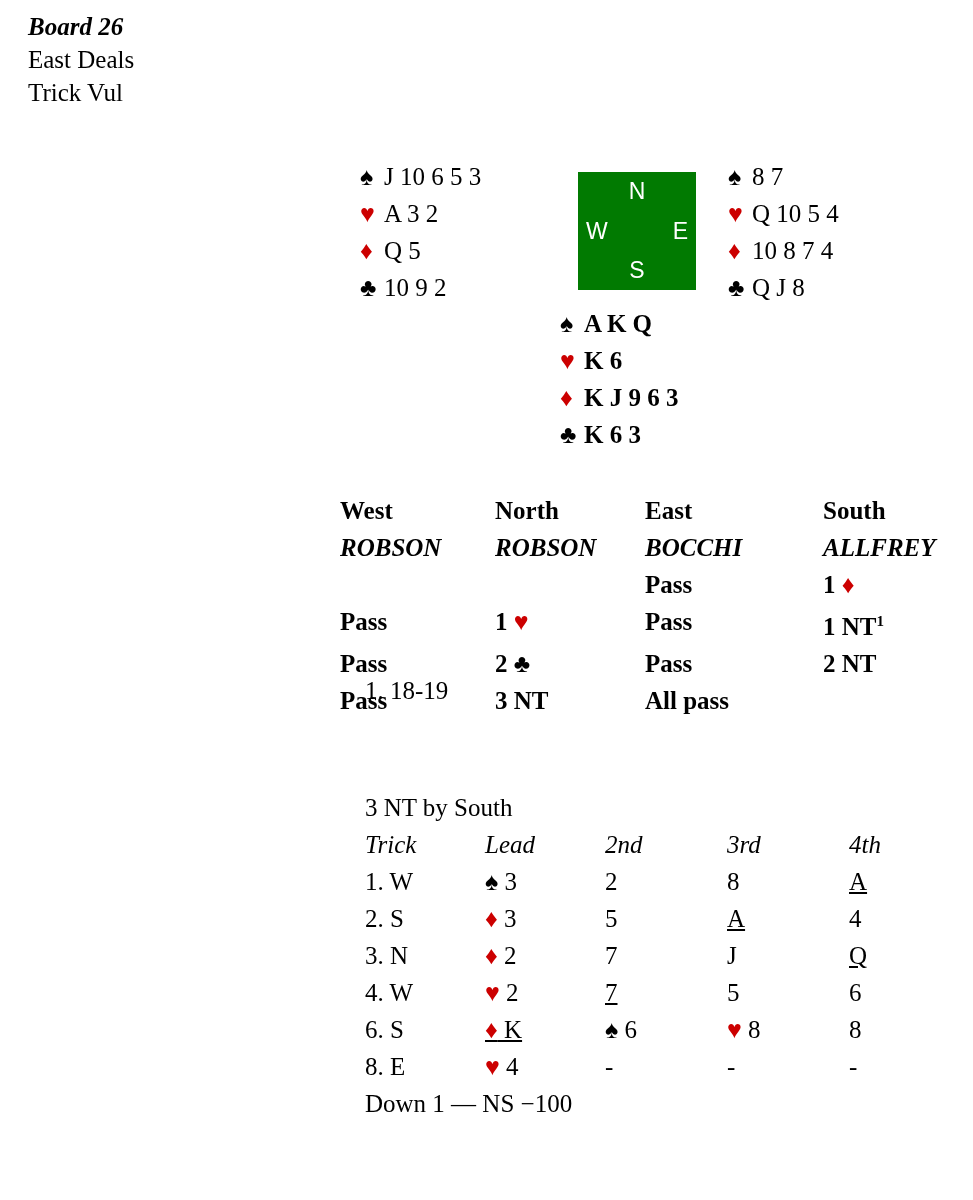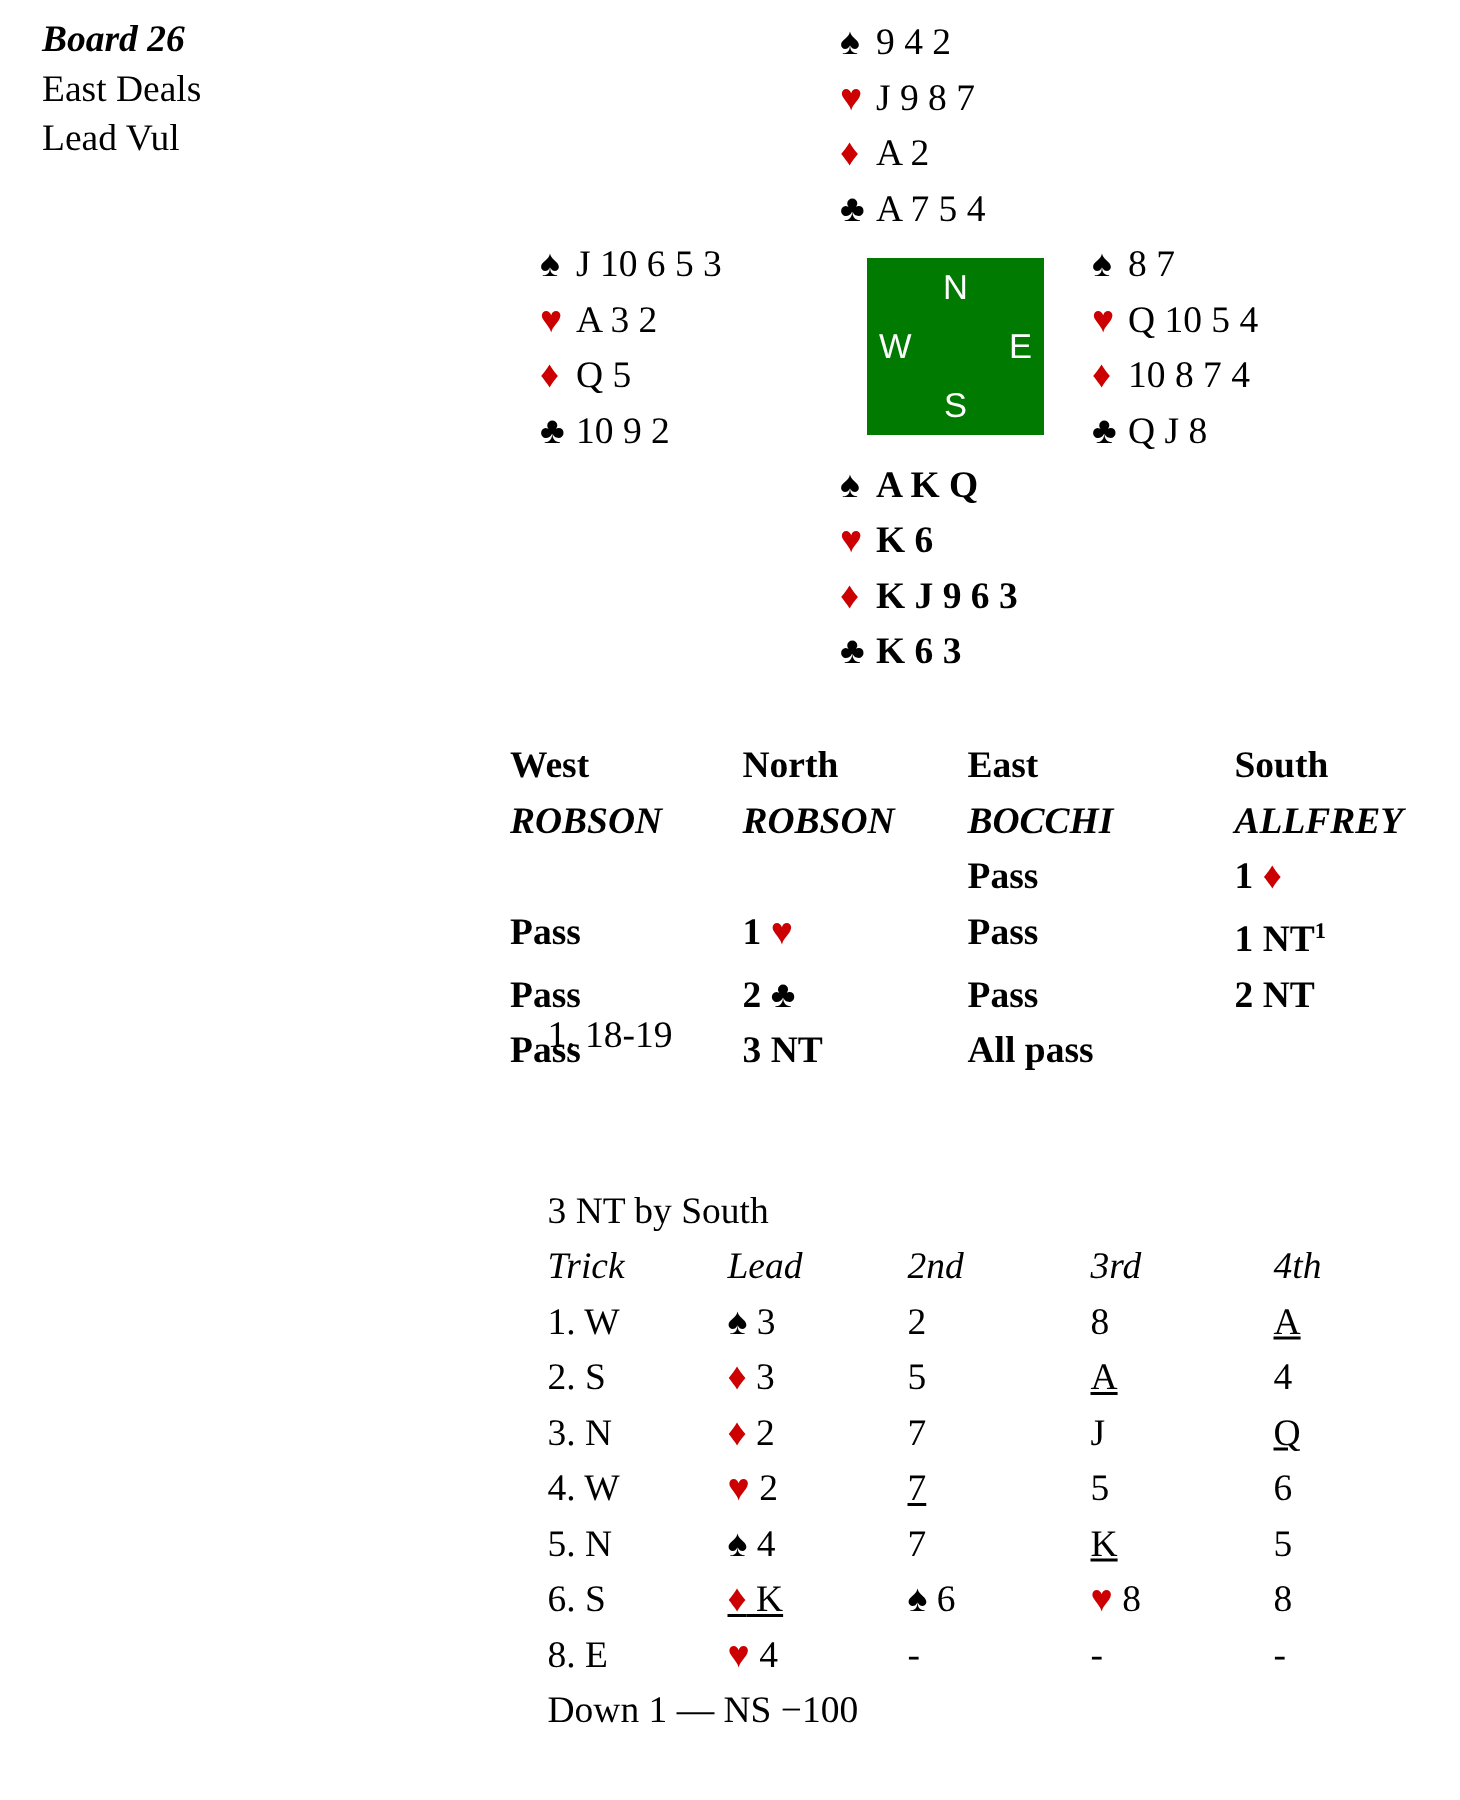--- a/index.html
+++ b/index.html
@@ -119,31 +119,25 @@
   #play .c-4th   { width: 100px; }
   .won { text-decoration: underline; }
   #result-line { margin-top: 0; white-space: nowrap; }
 </style>
 </head>
 <body>
 
 <div id="board-header">
   <div class="board-no">Board 26</div>
   <div>East Deals</div>
-  <div>Lead Vul</div>
+  <div>Trick Vul</div>
 </div>
 
 <div id="hand-diagram">
 
-  <div class="hand" id="hand-north">
-    <span class="row"><span class="sym suit-s">♠</span><span>9 4 2</span></span>
-    <span class="row"><span class="sym suit-h">♥</span><span>J 9 8 7</span></span>
-    <span class="row"><span class="sym suit-d">♦</span><span>A 2</span></span>
-    <span class="row"><span class="sym suit-c">♣</span><span>A 7 5 4</span></span>
-  </div>
 
   <div class="hand" id="hand-west">
     <span class="row"><span class="sym suit-s">♠</span><span>J 10 6 5 3</span></span>
     <span class="row"><span class="sym suit-h">♥</span><span>A 3 2</span></span>
     <span class="row"><span class="sym suit-d">♦</span><span>Q 5</span></span>
     <span class="row"><span class="sym suit-c">♣</span><span>10 9 2</span></span>
   </div>
 
   <div class="hand" id="hand-east">
     <span class="row"><span class="sym suit-s">♠</span><span>8 7</span></span>
@@ -244,27 +238,20 @@
           <td class="c-4th"><span class="won">Q</span></td>
         </tr>
         <tr>
           <td class="c-trick">4. W</td>
           <td class="c-lead"><span><span class="suit-h">♥</span> 2</span></td>
           <td class="c-2nd"><span class="won">7</span></td>
           <td class="c-3rd"><span>5</span></td>
           <td class="c-4th"><span>6</span></td>
         </tr>
         <tr>
-          <td class="c-trick">5. N</td>
-          <td class="c-lead"><span><span class="suit-s">♠</span> 4</span></td>
-          <td class="c-2nd"><span>7</span></td>
-          <td class="c-3rd"><span class="won">K</span></td>
-          <td class="c-4th"><span>5</span></td>
-        </tr>
-        <tr>
           <td class="c-trick">6. S</td>
           <td class="c-lead"><span class="won"><span class="suit-d">♦</span> K</span></td>
           <td class="c-2nd"><span><span class="suit-s">♠</span> 6</span></td>
           <td class="c-3rd"><span><span class="suit-h">♥</span> 8</span></td>
           <td class="c-4th"><span>8</span></td>
         </tr>
         <tr>
           <td class="c-trick">8. E</td>
           <td class="c-lead"><span><span class="suit-h">♥</span> 4</span></td>
           <td class="c-2nd"><span>-</span></td>

